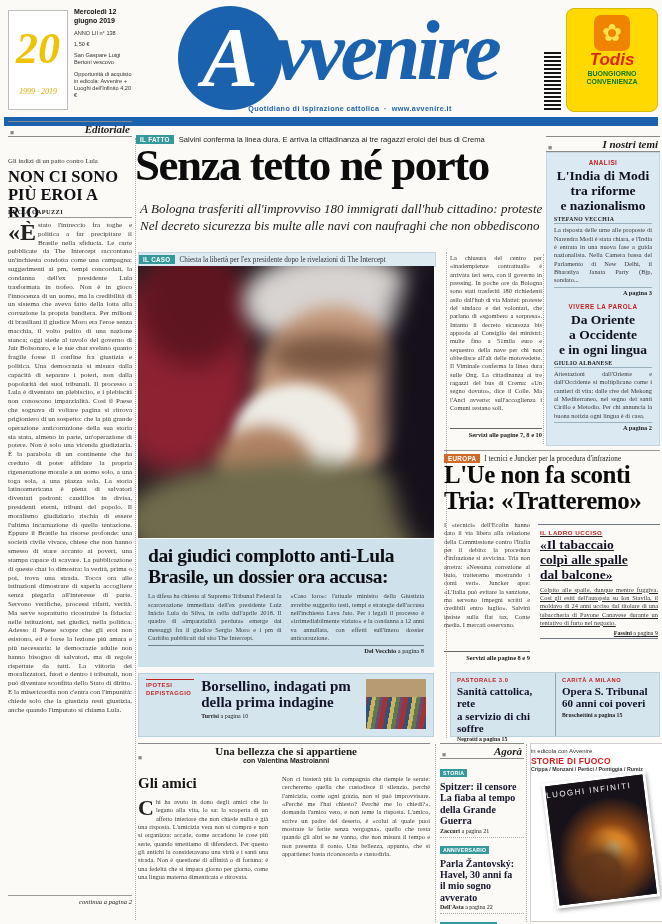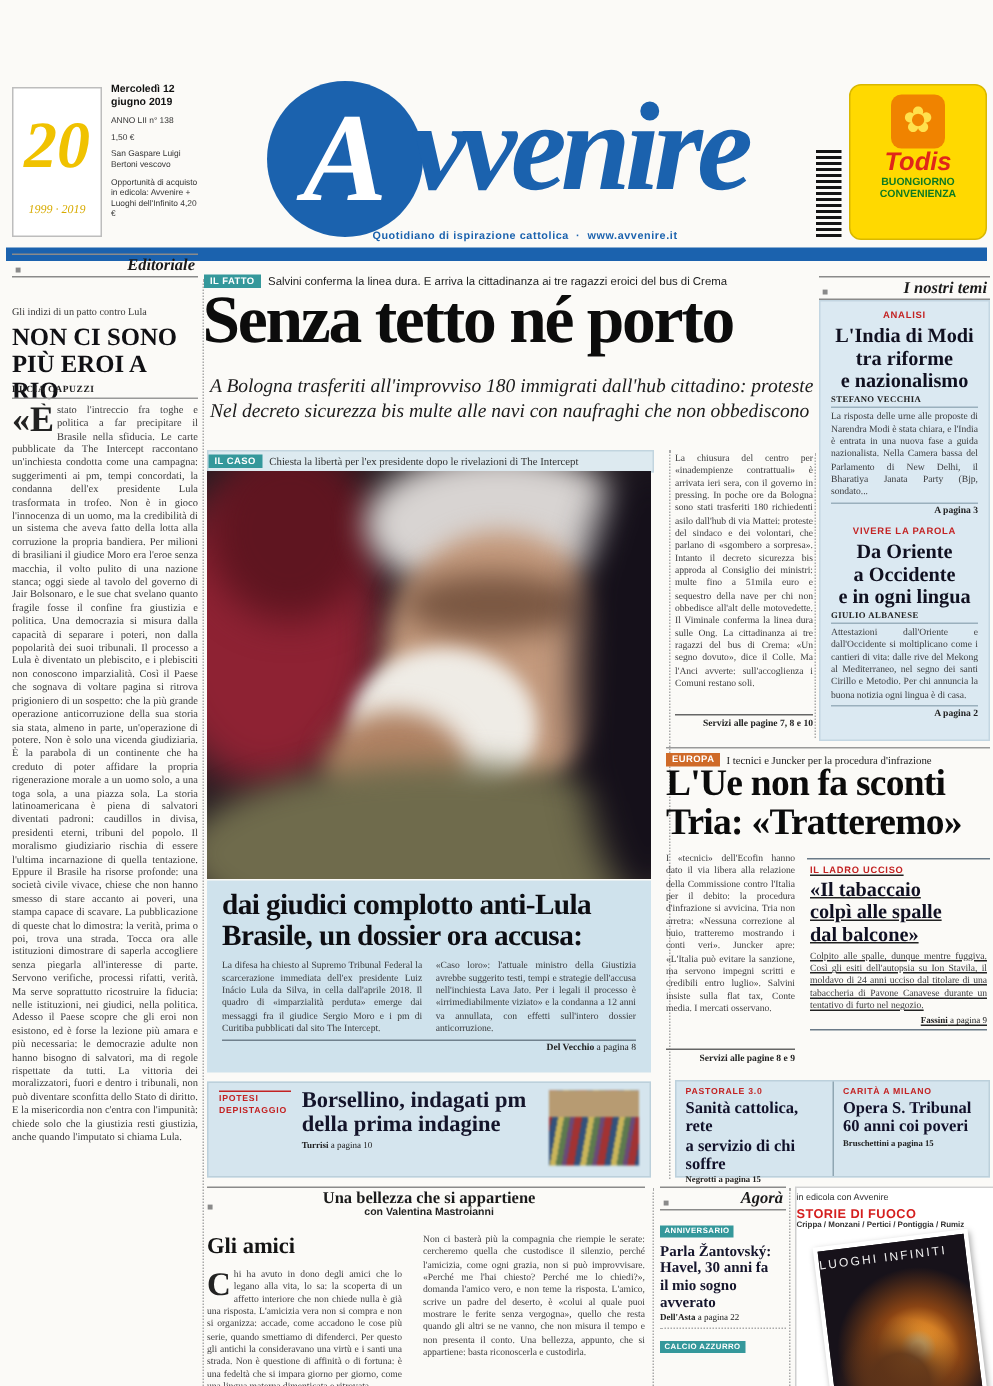--- a/index.html
+++ b/index.html
@@ -1,18 +1,18 @@
 <!DOCTYPE html>
 <html><head>
 <meta charset="utf-8">
 <style>
   html,body{margin:0;padding:0;background:#e8e8e6;}
   .page{position:relative;width:662px;height:924px;background:#fbfaf7;overflow:hidden;
         font-family:"Liberation Serif",serif;color:#222;}
-  .abs{position:absolute;margin-top:48px;}
+  .abs{position:absolute;}
   .micro{font-size:6.4px;line-height:1.3;text-align:justify;color:#3a3a3c;}
   .badge{display:inline-block;color:#fff;font-family:"Liberation Sans",sans-serif;
          font-weight:bold;font-size:6.3px;padding:1px 4px;letter-spacing:.3px;vertical-align:middle;}
   .rubric{color:#c32222;font-family:"Liberation Sans",sans-serif;font-weight:bold;letter-spacing:.5px;}
   .dotv{border-left:1px dotted #a9a9a9;width:0;}
   .sqmark::before{content:"◼";font-size:5px;color:#8a8a8a;}
   .hdrrow{display:flex;justify-content:space-between;align-items:center;
           border-top:1px solid #8a8a8a;border-bottom:1px solid #8a8a8a;height:14px;padding:0 2px;}
   .hdrtitle{font-style:italic;font-weight:bold;font-size:11px;color:#1b1b1b;}
   .pgref{font-size:6.4px;text-align:right;color:#222;}
@@ -348,20 +348,29 @@
   <div class="abs micro belc2">Non ci basterà più la compagnia che riempie le serate: cercheremo quella che custodisce il silenzio, perché l'amicizia, come ogni grazia, non si può improvvisare. «Perché me l'hai chiesto? Perché me lo chiedi?», domanda l'amico vero, e non teme la risposta. L'amico, scrive un padre del deserto, è «colui al quale puoi mostrare le ferite senza vergogna», quello che resta quando gli altri se ne vanno, che non misura il tempo e non presenta il conto. Una bellezza, appunto, che si appartiene: basta riconoscerla e custodirla.</div>
 
   <div class="abs aghdr">
     <div class="hdrrow">
         <span class="sqmark"></span>
       <span class="hdrtitle">Agorà</span>
       </div>
   </div>
   <div class="abs" style="left:440px;top:761px;">
     <div class="agitem">
+      <span class="agbadge">STORIA</span>
+      <div class="tl">
+        <div>Spitzer: il censore</div>
+        <div>La fiaba al tempo</div>
+        <div>della Grande Guerra</div>
+      </div>
+      <div class="by"><b>Zaccuri</b><span> a pagina 21</span></div>
+    </div>
+    <div class="agitem">
       <span class="agbadge">ANNIVERSARIO</span>
       <div class="tl">
         <div>Parla Žantovský:</div>
         <div>Havel, 30 anni fa</div>
         <div>il mio sogno avverato</div>
       </div>
       <div class="by"><b>Dell'Asta</b><span> a pagina 22</span></div>
     </div>
     <div class="agitem">
       <span class="agbadge">CALCIO AZZURRO</span>

